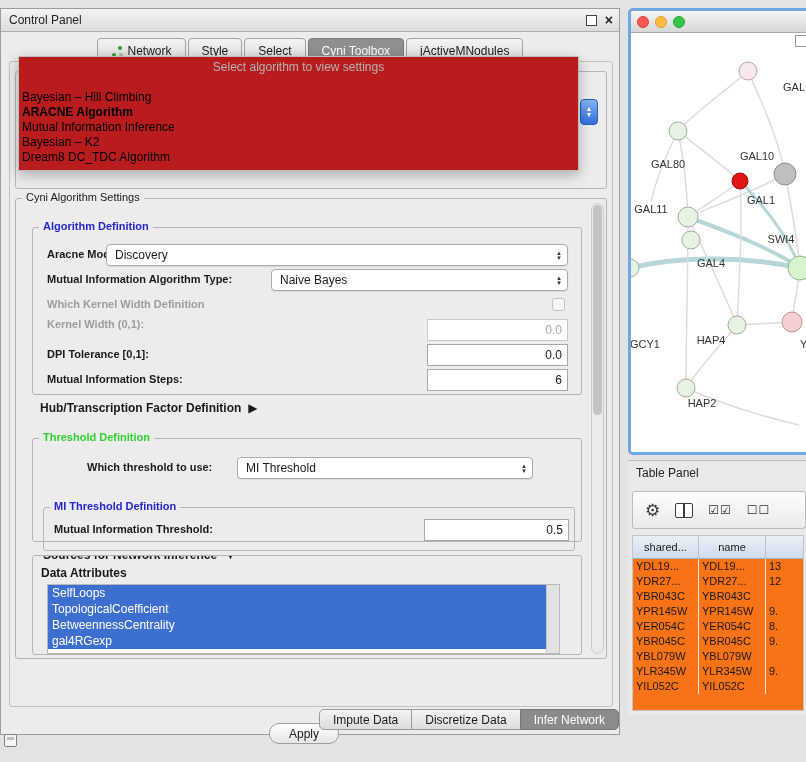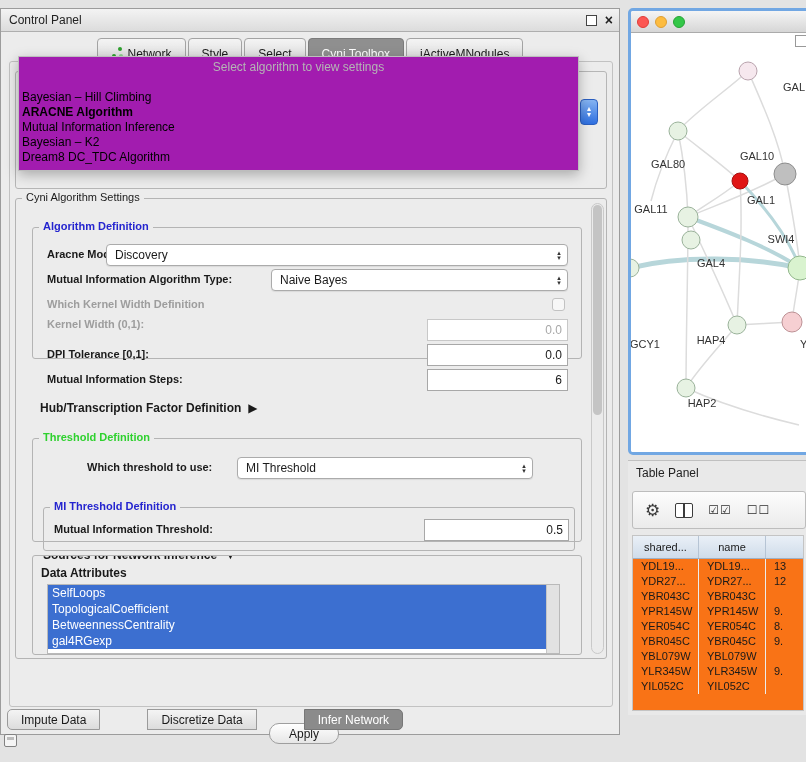--- a/index.html
+++ b/index.html
@@ -9,36 +9,36 @@
 
   
   #cp{position:absolute;left:0;top:8px;width:620px;height:727px;background:#ececec;border:1px solid #9c9c9c;box-sizing:border-box;}
   #cp-titlebar{position:absolute;left:0;top:0;right:0;height:22px;background:linear-gradient(#f3f3f3,#dcdcdc);border-bottom:1px solid #aeaeae;display:flex;align-items:center;}
   #cp-title{margin-left:8px;font-size:12px;color:#222;}
   #cp-tbicons{margin-left:auto;margin-right:6px;display:flex;align-items:center;gap:8px;}
   .float-sq{width:9px;height:9px;border:1.5px solid #444;background:#fff;}
   .close-x{font-size:14px;font-weight:bold;color:#222;line-height:14px;}
 
   #top-tabs{position:absolute;left:0;top:27px;right:0;height:23px;display:flex;justify-content:center;align-items:flex-end;}
-  .tab{height:21px;display:flex;align-items:flex-start;padding:8px 13px;margin:0 1px;font-size:12px;
+  .tab{height:21px;display:flex;align-items:flex-end;padding:0 13px;margin:0 1px;font-size:12px;
        background:linear-gradient(#f4f4f4,#dedede);border:1px solid #a3a3a3;border-radius:4px 4px 0 0;box-sizing:border-box;}
   .tab.sel{background:#8f8f8f;color:#fff;border-color:#7b7b7b;}
   .net-icon{width:12px;height:12px;display:inline-block;margin-right:5px;position:relative;}
   .net-icon::before{content:"";position:absolute;left:1px;top:7px;width:4px;height:4px;border-radius:50%;
        background:#2ea02e;box-shadow:6px -7px 0 0 #2ea02e,7px 0 0 0 #8fd08f;}
 
   #content-frame{position:absolute;left:8px;top:52px;width:604px;height:646px;border:1px solid #c2c2c2;border-radius:3px;background:#ececec;box-sizing:border-box;}
   #behind-group{position:absolute;left:14px;top:62px;width:592px;height:118px;border:1px solid #b6b6b6;border-radius:3px;background:#ececec;box-sizing:border-box;}
 
   .algo-combo-btn{width:18px;height:26px;border-radius:4px;background:linear-gradient(#85b4f2,#2e6fe0);
        border:1px solid #2b5fc0;display:flex;flex-direction:column;align-items:center;justify-content:center;
        color:#fff;font-size:8px;line-height:6px;z-index:5;box-sizing:border-box;}
 
   
-  #algo-popup{position:absolute;left:17px;top:47px;width:561px;background:#a21caf;border:1px solid #bdbdbd;
+  #algo-popup{position:absolute;left:17px;top:47px;width:561px;background:#b91c1c;border:1px solid #bdbdbd;
        box-shadow:0 4px 12px rgba(0,0,0,0.28);z-index:40;padding:2px 0 5px;box-sizing:border-box;}
   .popup-ph{font-size:12px;color:#b5b5b5;text-align:center;height:17px;line-height:17px;margin-bottom:14px;}
   .popup-item{font-size:12px;height:15px;line-height:15px;padding-left:3px;color:#000;}
   .popup-item.bold{font-weight:bold;}
 
   
   .groupbox{position:absolute;border:1px solid #b4b4b4;border-radius:3px;box-sizing:border-box;}
   .grouplabel{position:absolute;top:-8px;left:6px;background:#ececec;padding:0 4px;font-size:11px;font-weight:bold;white-space:nowrap;}
   .blue{color:#2525cf;} .green{color:#2fd12f;}
 
@@ -57,21 +57,21 @@
   .sb-track{position:absolute;width:13px;background:#ebebeb;border:1px solid #c9c9c9;border-radius:7px;box-sizing:border-box;}
   .sb-thumb{position:absolute;left:1px;right:1px;top:1px;height:210px;background:#c4c4c4;border-radius:6px;}
 
   #src-list{position:absolute;left:14px;top:28px;width:513px;height:70px;background:#fff;border:1px solid #b9b9b9;overflow:hidden;box-sizing:border-box;}
   .src-item{height:16px;line-height:16px;background:#3c6fd0;color:#fff;font-size:12px;padding-left:4px;width:calc(100% - 12px);box-sizing:border-box;}
   #src-scroll{position:absolute;right:0;top:0;bottom:0;width:12px;background:#e2e2e2;border-left:1px solid #c6c6c6;}
 
   #apply-btn{position:absolute;left:268px;top:666px;width:70px;height:21px;border:1px solid #9e9e9e;border-radius:10px;
        background:linear-gradient(#ffffff,#e6e6e6);font-size:12px;font-family:inherit;color:#1a1a1a;margin-top:48px;}
 
-  #bottom-tabs{position:absolute;left:6px;right:0;top:700px;height:22px;display:flex;justify-content:flex-start;gap:48px;}
+  #bottom-tabs{position:absolute;left:6px;right:0;top:700px;height:22px;display:flex;justify-content:flex-end;}
   .bseg{height:21px;display:flex;align-items:center;padding:0 13px;font-size:12px;background:linear-gradient(#f4f4f4,#dcdcdc);
        border:1px solid #9a9a9a;margin-left:-1px;box-sizing:border-box;}
   .bseg:first-child{border-radius:5px 0 0 5px;margin-left:0;}
   .bseg:last-child{border-radius:0 5px 5px 0;}
   .bseg.sel{background:#8b8b8b;color:#fff;border-color:#777;}
 
   
   #netwin{position:absolute;left:628px;top:8px;width:184px;height:447px;border:3px solid #71a7e3;border-radius:5px;background:#fff;box-sizing:border-box;overflow:hidden;}
   #net-titlebar{height:21px;background:linear-gradient(#f5f5f5,#d6d6d6);border-bottom:1px solid #ababab;display:flex;align-items:center;padding-left:6px;gap:6px;}
   .light{width:12px;height:12px;border-radius:50%;box-sizing:border-box;}
@@ -89,21 +89,21 @@
        border:1px solid #bdbdbd;border-radius:3px;display:flex;align-items:center;gap:15px;padding-left:12px;box-sizing:border-box;}
   .gear{font-size:17px;color:#3a3a3a;line-height:17px;}
   .cols-icon{width:16px;height:13px;border:1.5px solid #3c3c3c;border-radius:2px;position:relative;background:#fff;box-sizing:content-box;}
   .cols-icon::before{content:"";position:absolute;left:7px;top:0;bottom:0;width:1.5px;background:#3c3c3c;}
   .checks{font-size:12px;color:#2e2e2e;letter-spacing:1px;}
 
   #tp-table{position:absolute;left:4px;top:74px;width:172px;height:176px;background:#f97316;border:1px solid #c4c4c4;overflow:hidden;box-sizing:border-box;}
   #tbl-head{display:grid;grid-template-columns:66px 67px 39px;height:22px;background:linear-gradient(#eaf0f7,#cfdcea);border-bottom:1px solid #9fb0c4;}
   .th{font-size:11px;display:flex;align-items:center;justify-content:center;border-right:1px solid #b6c4d4;overflow:hidden;white-space:nowrap;box-sizing:border-box;}
   .tr{display:grid;grid-template-columns:66px 67px 39px;height:15px;}
-  .td{font-size:11px;line-height:15px;padding-left:8px;border-right:1px solid #ececec;overflow:hidden;white-space:nowrap;box-sizing:border-box;}
+  .td{font-size:11px;line-height:15px;padding-left:3px;border-right:1px solid #ececec;overflow:hidden;white-space:nowrap;box-sizing:border-box;}
 
   #mini-win{position:absolute;left:4px;top:734px;width:13px;height:13px;border:1px solid #828282;background:#f5f5f5;border-radius:2px;box-sizing:border-box;}
   #mini-win::after{content:"";position:absolute;left:2px;top:2px;right:2px;height:3px;background:#bdbdbd;}
 </style>
 </head>
 <body>
 
 <div id="cp">
 
   <div id="cp-titlebar">
@@ -152,21 +152,21 @@
       </div>
   </div>
 
   <div class="groupbox" style="left:14px;top:189px;width:592px;height:461px;">
     <span class="grouplabel" style="font-weight:normal;font-size:11px;">Cyni Algorithm Settings</span>
 
     <div class="sb-track" style="right:2px;top:4px;height:451px;">
       <div class="sb-thumb"></div>
     </div>
 
-    <div class="groupbox" style="left:16px;top:28px;width:550px;height:132px;">
+    <div class="groupbox" style="left:16px;top:28px;width:550px;height:168px;">
       <span class="grouplabel blue">Algorithm Definition</span>
 
       <span class="lbl" style="left:14px;top:20px;">Aracne Mode:</span>
       <div class="combo" style="left:73px;top:16px;width:462px;">
         <span>Discovery</span>
         <span class="arrows">
             <span>▴</span>
             <span>▾</span>
           </span>
       </div>

